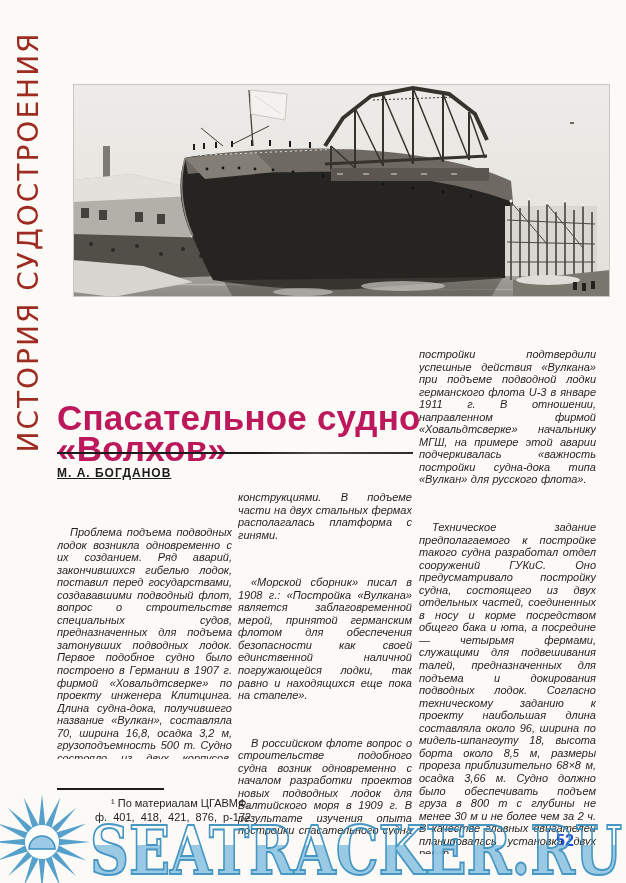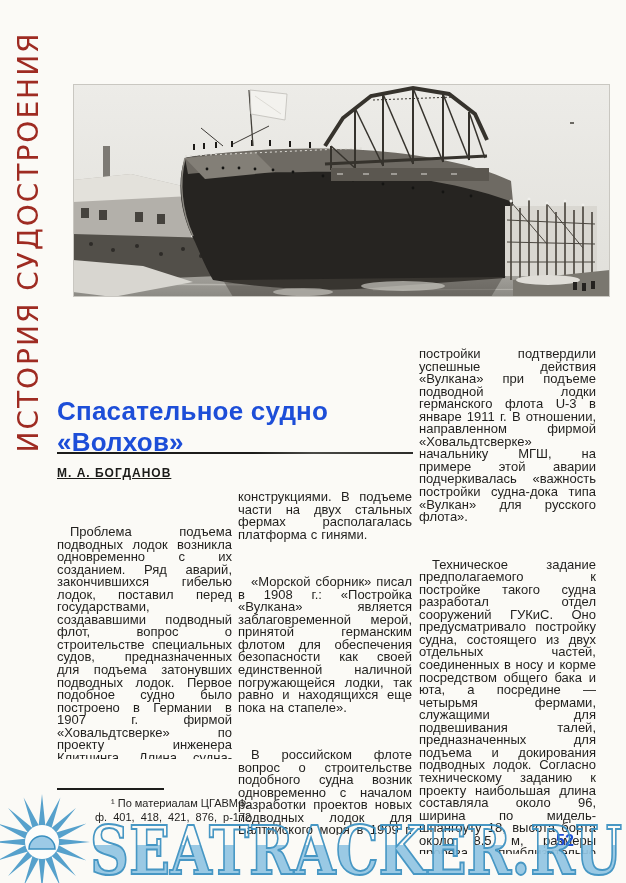--- a/index.html
+++ b/index.html
@@ -16,33 +16,33 @@
     white-space:nowrap;
     font-family:"DejaVu Sans","Liberation Sans",sans-serif;
     font-size:28px;font-weight:400;letter-spacing:2px;
   }
   
   .photo{position:absolute;left:73px;top:84px;width:537px;height:213px;overflow:hidden;}
   .photo svg{display:block;}
   
   .headline{
     position:absolute;left:57px;top:379px;width:368px;
-    font-size:26px;line-height:31px;font-weight:700;color:#1d4ed8;
+    font-size:35px;line-height:31px;font-weight:700;color:#be185d;
     letter-spacing:.2px;
   }
   .title-rule{
     position:absolute;left:57px;top:452px;width:356px;height:2px;
     background:linear-gradient(to right,#1c1c1a 0%,#1c1c1a 55%,#4a4a46 72%,#2c2c29 100%);
   }
   .author{
     position:absolute;left:57px;top:466px;
     font-size:12px;font-weight:700;letter-spacing:1px;color:#1b1b19;text-decoration:underline;
   }
   
-  .col{position:absolute;overflow:hidden;font-size:13px;line-height:12.55px;}
+  .col{position:absolute;overflow:hidden;font-size:11px;line-height:12.55px;font-style:italic;}
   .col p{margin:0;text-align:justify;hyphens:auto;-webkit-hyphens:auto;word-spacing:.4px;}
   .col p.indent{text-indent:13px;margin-top:35px;}
   #col1{left:57px;top:491px;width:175px;height:268px;}
   #col2{left:238px;top:491px;width:174px;height:344px;}
   #col3{left:419px;top:348px;width:177px;height:506px;}
   
   .footnote-rule{position:absolute;left:57px;top:788px;width:107px;height:2px;background:#1d1d1b;}
   .footnote{position:absolute;left:57px;top:796px;width:174px;font-size:11px;line-height:14px;margin-left:38px;}
   .footnote .fn1{text-indent:16px;text-align:justify;margin:0;}
   .footnote .fn2{text-align:justify;margin:0;word-spacing:3px;}

